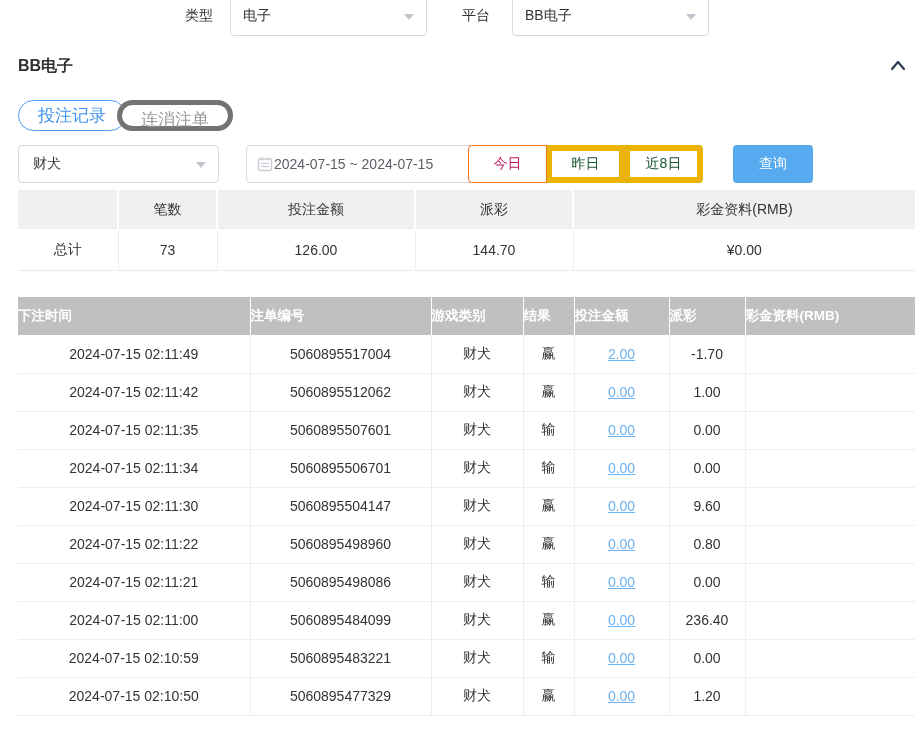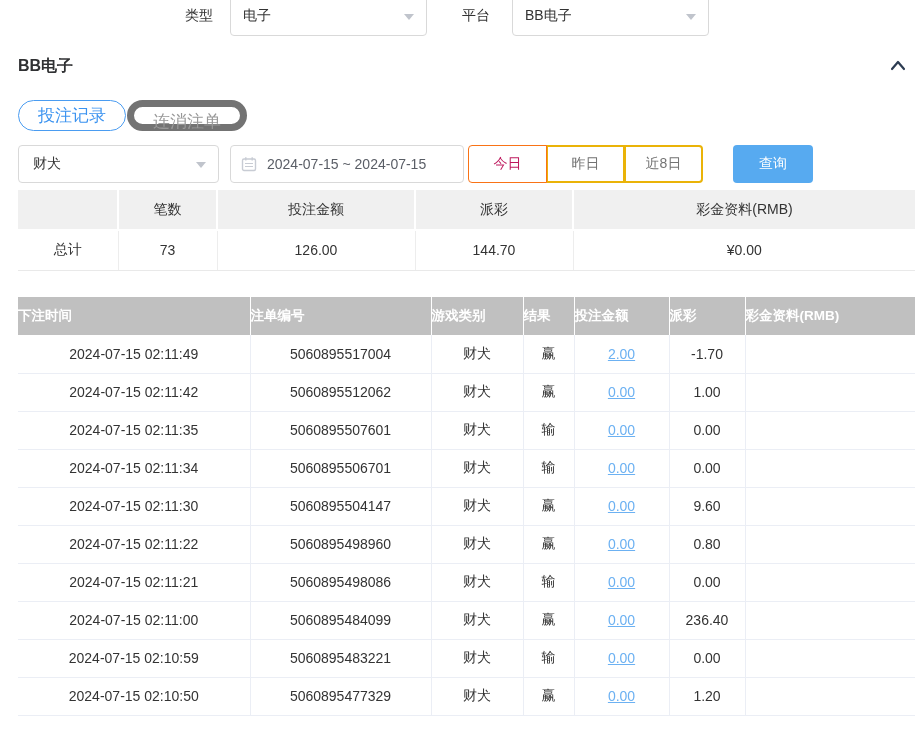--- a/index.html
+++ b/index.html
@@ -20,32 +20,32 @@
 
   
   #section-title { position:absolute; left:18px; top:56px; font-size:16px; font-weight:bold; color:#303133; }
   #collapse-btn { position:absolute; left:886px; top:54px; width:24px; height:24px; cursor:pointer;
                   display:flex; align-items:center; justify-content:center; background:transparent; border:none; }
 
   
   .tab-pill { position:absolute; top:100px; height:31px; line-height:29px; border-radius:16px;
               padding:0 19px; font-size:17px; background:#fff; cursor:pointer; }
   #tab-bet-records { left:18px; border:1px solid #4a9cf1; color:#3b93f0; }
-  #tab-cancelled { left:127px; border:7px solid #737373; color:#999; }
+  #tab-cancelled { left:117px; border:5px solid #737373; color:#999; }
 
   
   .fbar { position:absolute; top:145px; height:38px; }
   #game-select { left:18px; width:201px; top:145px; height:38px; position:absolute; border:1px solid #d9d9d9;
                  border-radius:4px; background:#fff; display:flex; align-items:center; padding:0 30px 0 14px;
                  font-size:14px; color:#333; cursor:pointer; }
-  #date-range { left:230px; width:234px; border:1px solid #d9d9d9; border-radius:4px; background:#fff;
-                display:flex; align-items:center; gap:10px; padding:0 10px; font-size:14px; color:#5a5e66; cursor:pointer; }
+  #date-range { left:246px; width:234px; border:1px solid #d9d9d9; border-radius:4px; background:#fff;
+                display:flex; align-items:center; gap:1px; padding:0 10px; font-size:14px; color:#5a5e66; cursor:pointer; }
   .btn-group { left:468px; display:flex; }
-  .range-btn { width:79px; height:38px; background:#fff; border:2px solid #eab308; font-size:14px;
-               color:#737373; cursor:pointer; margin-left:-1px; font-family:inherit; }
+  .range-btn { width:79px; height:38px; background:#fff; border:6px solid #eab308; font-size:14px;
+               color:#14532d; cursor:pointer; margin-left:-1px; font-family:inherit; }
   .range-btn:first-child { margin-left:0; border-radius:4px 0 0 4px; }
   .range-btn:last-child { border-radius:0 4px 4px 0; }
   .range-btn.active { border:1px solid #f97316; color:#be185d; position:relative; z-index:2; }
   #query-btn { left:713px; width:80px; height:38px; background:#57aaf0; border:none; border-radius:4px;
                color:#fff; font-size:14px; cursor:pointer; font-family:inherit;margin-left:20px; }
 
   
   #summary-table { position:absolute; left:18px; top:190px; width:897px; border-collapse:collapse; table-layout:fixed; }
   #summary-table th { height:40px; background:#f0f0f0; font-weight:normal; font-size:14px; color:#333;
                       border-right:2px solid #fff; border-bottom:2px solid #fff; text-align:center; }

